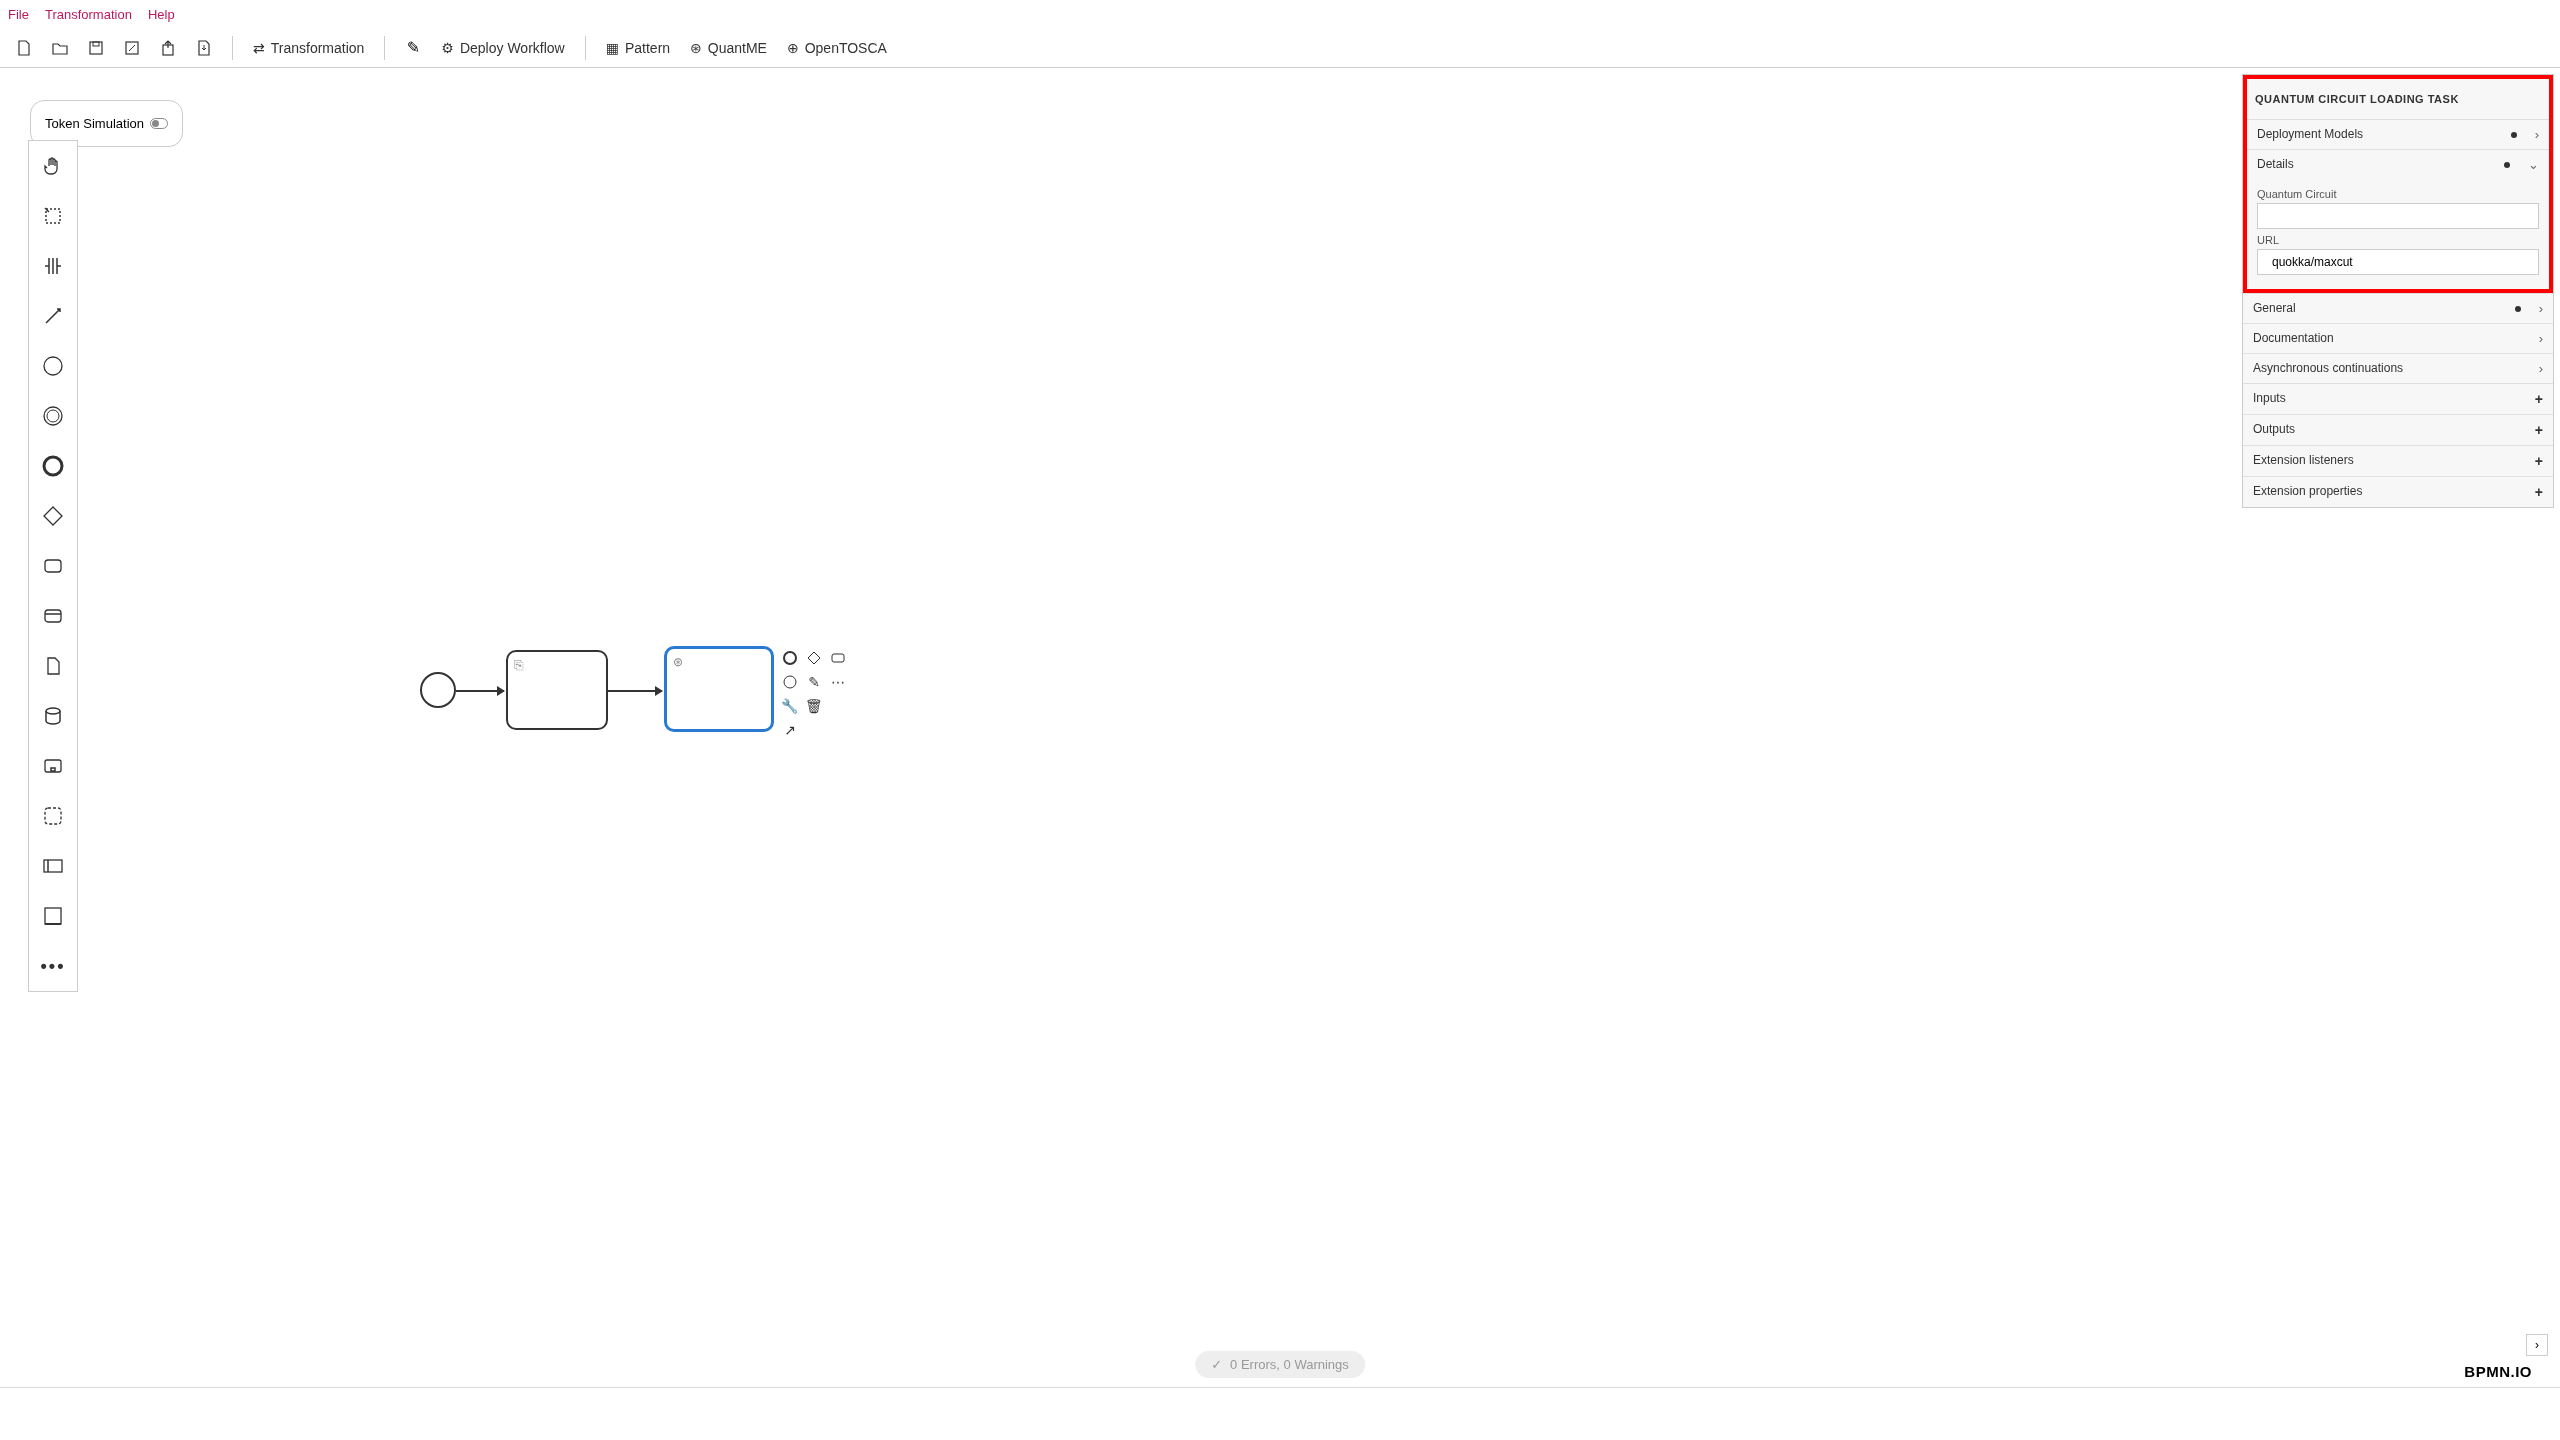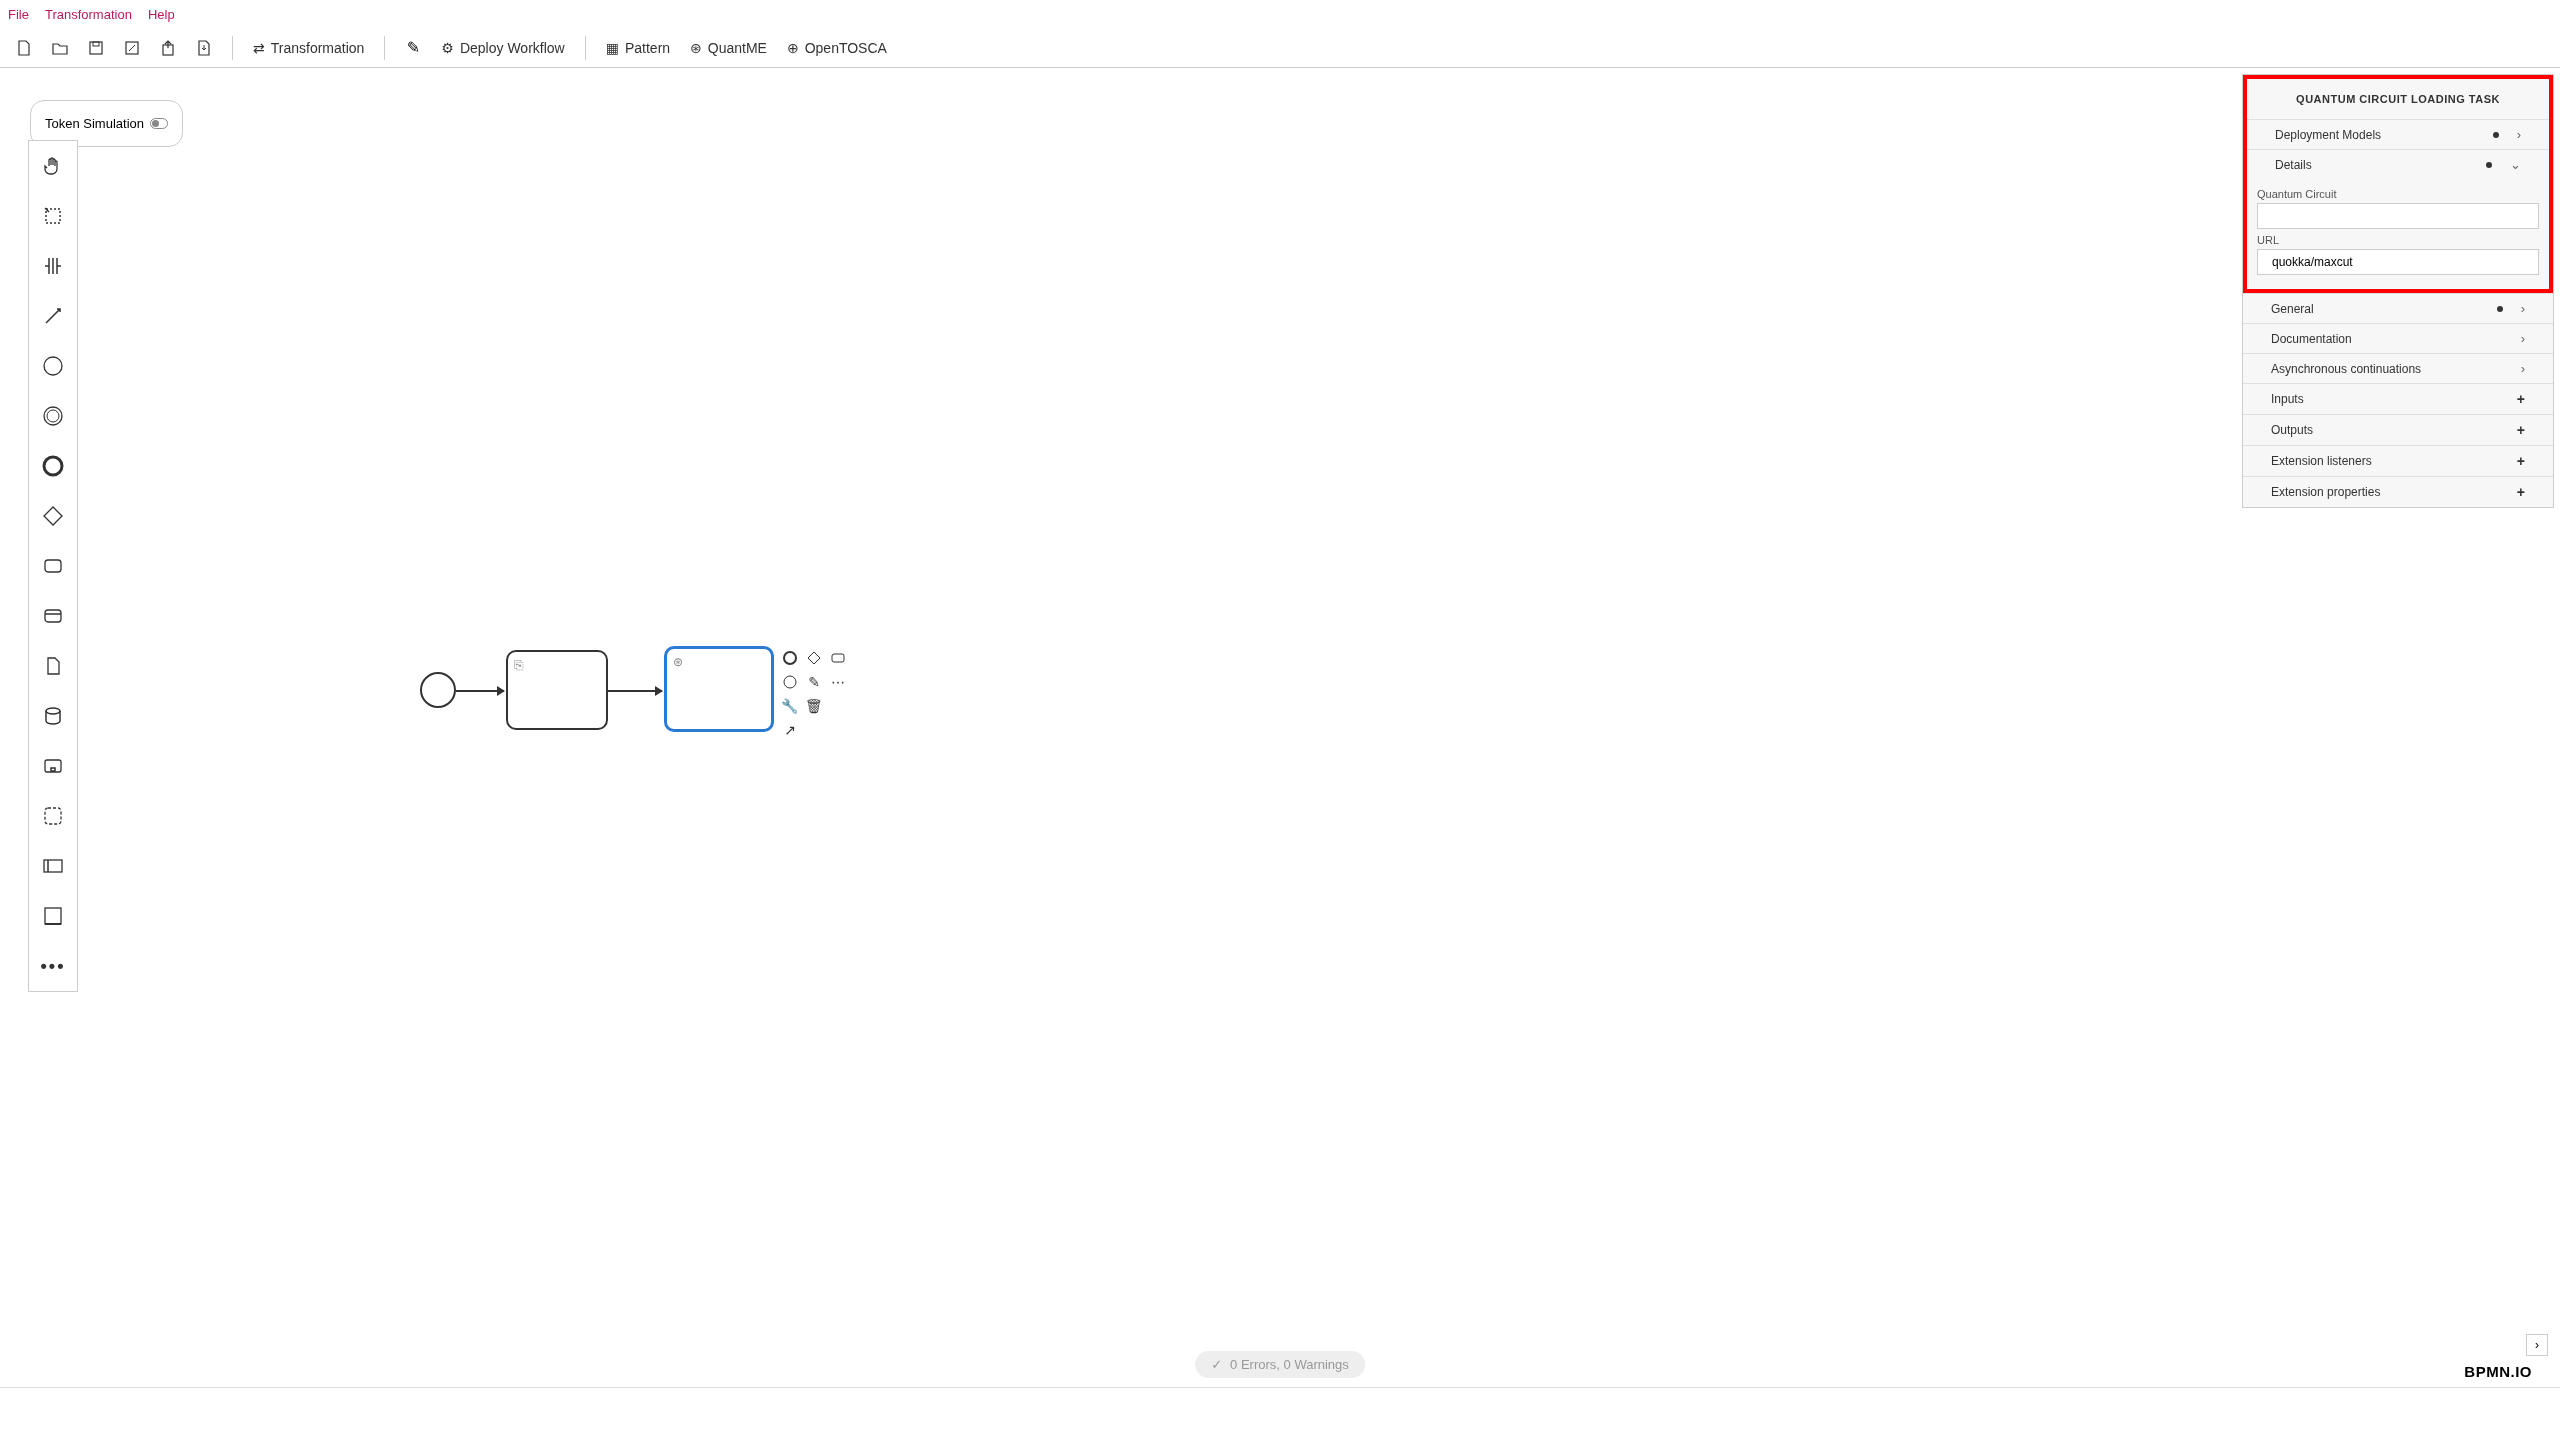--- a/index.html
+++ b/index.html
@@ -39,22 +39,22 @@
 .arrow::after { content: ''; position: absolute; right: -1px; top: -4px; border-left: 8px solid #333; border-top: 5px solid transparent; border-bottom: 5px solid transparent; }
 
 
 .ctx { position: absolute; display: flex; flex-direction: column; gap: 4px; }
 .ctx-row { display: flex; gap: 4px; }
 .ctx-row span { width: 20px; height: 20px; display: flex; align-items: center; justify-content: center; font-size: 14px; color: #333; cursor: pointer; }
 
 
 .props { position: absolute; top: 74px; right: 6px; width: 312px; background: #f7f7f7; border: 1px solid #ccc; }
 .props-highlight { border: 4px solid red; padding-bottom: 4px; }
-.props-title { text-align: center; font-size: 11px; font-weight: bold; letter-spacing: 0.5px; padding: 14px 20px; color: #333; }
-.prop-row { display: flex; align-items: center; justify-content: space-between; padding: 7px 28px; font-size: 12px; color: #333; border-top: 1px solid #e0e0e0; cursor: pointer; }
+.props-title { text-align: left; font-size: 11px; font-weight: bold; letter-spacing: 0.5px; padding: 14px 8px; color: #333; }
+.prop-row { display: flex; align-items: flex-start; justify-content: space-between; padding: 7px 10px; font-size: 12px; color: #333; border-top: 1px solid #e0e0e0; cursor: pointer; }
 .prop-row .dot { width: 6px; height: 6px; background: #333; border-radius: 50%; margin-right: 8px; }
 .prop-row .actions { display: flex; align-items: center; gap: 10px; }
 .prop-row .chev { font-size: 13px; color: #666; }
 .prop-row .plus { font-size: 14px; color: #333; font-weight: bold; }
 .details-body { padding: 4px 10px 10px; }
 .details-body label { display: block; font-size: 11px; color: #555; margin-top: 5px; }
 .details-body input { width: 100%; border: 1px solid #ccc; background: #fff; padding: 5px 14px; font-size: 12px; margin-top: 3px; }
 
 
 .status { position: absolute; bottom: 62px; left: 50%; transform: translateX(-50%); background: #eee; border-radius: 16px; padding: 6px 16px; font-size: 13px; color: #999; display: flex; align-items: center; gap: 8px; }

